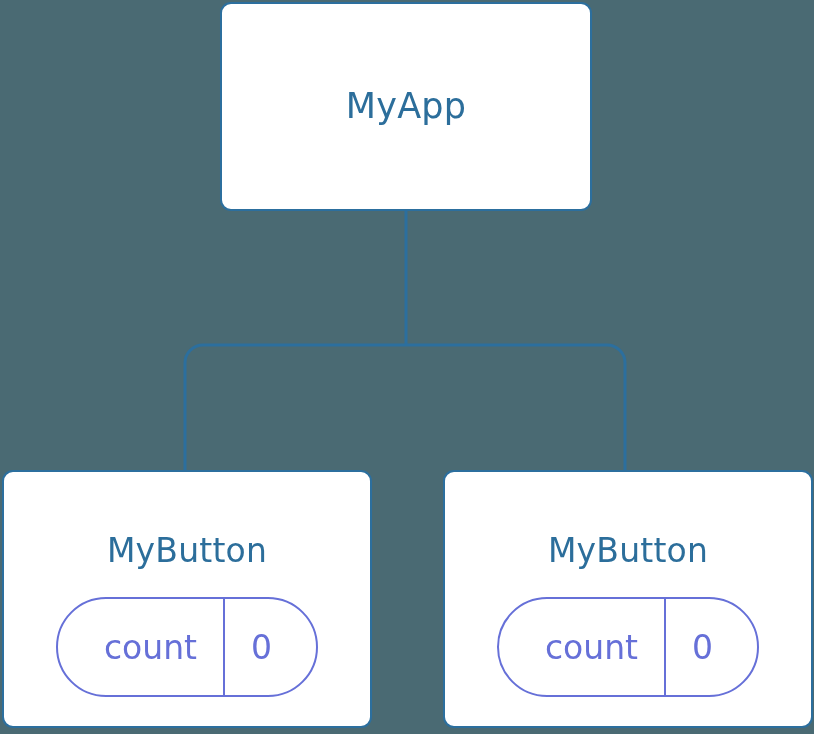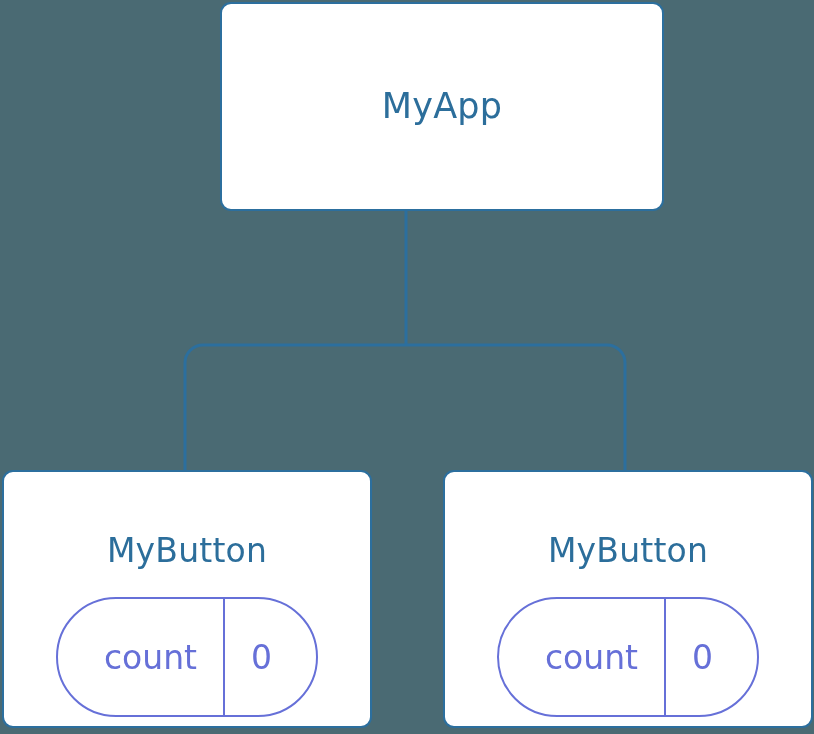--- a/index.html
+++ b/index.html
@@ -34,21 +34,21 @@
     border-radius: 11px;
     box-sizing: border-box;
     display: flex;
     flex-direction: column;
     align-items: center;
     z-index: 2;
   }
   .node-root {
     left: 220px;
     top: 2px;
-    width: 444px;
+    width: 372px;
     height: 209px;
     justify-content: center;
   }
   .node-child-left {
     left: 2px;
     top: 470px;
     width: 370px;
     height: 258px;
     justify-content: flex-start;
     padding-top: 42px;
@@ -73,21 +73,21 @@
   .node-child-right .node-title {
     font-size: 33px;
     margin-top: 20px;
   }
   .state-pill {
     margin-top: 30px;
     display: flex;
     align-items: stretch;
     border: 2px solid #6670d8;
     border-radius: 999px;
-    height: 120px;
+    height: 100px;
     box-sizing: border-box;
     overflow: hidden;
     background: #ffffff;
   }
   .state-key {
     display: flex;
     align-items: center;
     justify-content: center;
     padding: 0 26px 0 46px;
     color: #6670d8;

